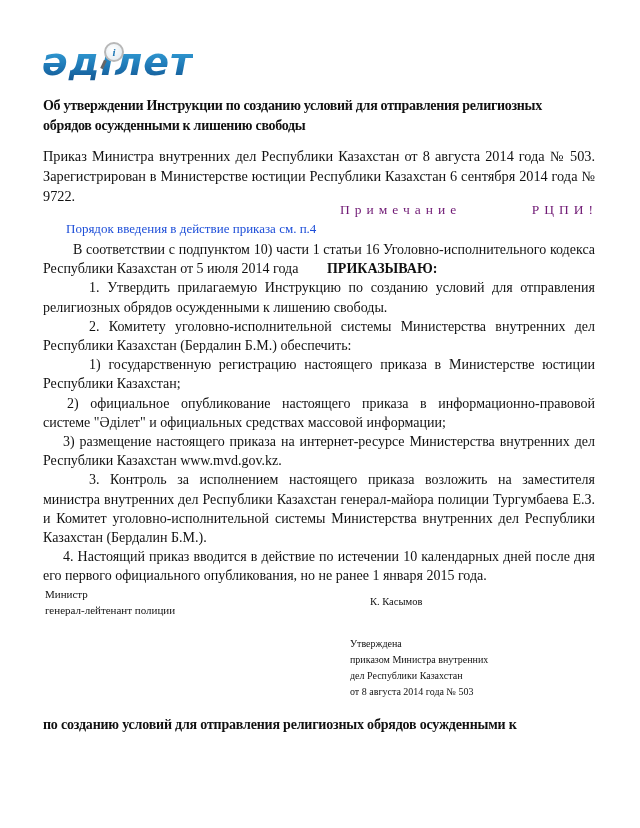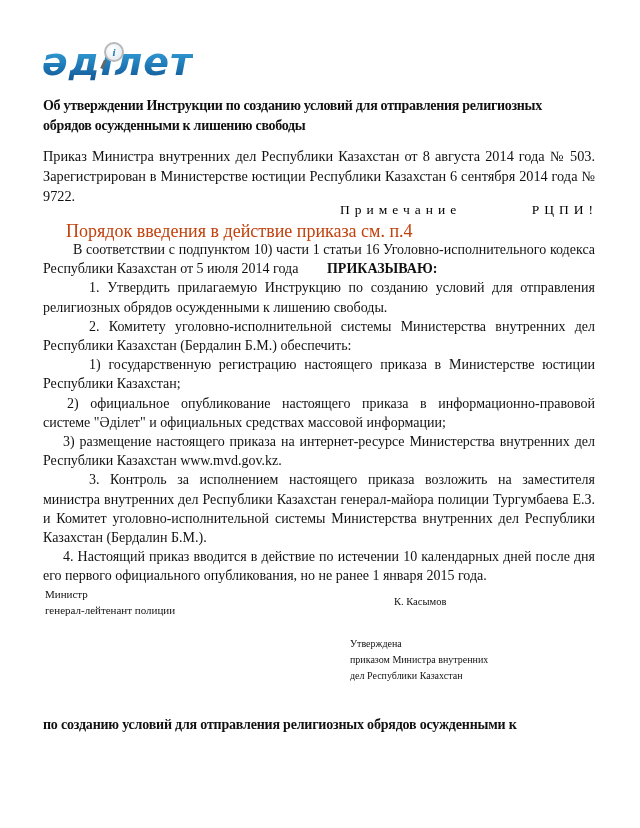--- a/index.html
+++ b/index.html
@@ -14,32 +14,32 @@
                border: 2px solid #b8b8b8; background: radial-gradient(circle at 40% 35%, #ffffff, #dfe8ee);
                font-family: "Liberation Serif", serif; font-size: 11px; font-style: italic; font-weight: bold;
                color: #1e78b6; text-align: center; line-height: 16px; }
   .logo-handle { position: absolute; left: 60px; top: 20px; width: 3px; height: 9px; background: #666;
                  transform: rotate(25deg); }
 
   .doc-title { position: absolute; left: 43px; top: 96px; width: 560px; font-size: 14px; font-weight: bold;
                line-height: 20px; letter-spacing: -0.3px; }
   .meta { position: absolute; left: 43px; top: 146px; width: 552px; font-size: 14.3px; line-height: 20px;
           text-align: justify; }
-  .note-head { position: absolute; left: 340px; top: 202px; width: 258px; font-size: 13.5px; color: #000000;
+  .note-head { position: absolute; left: 340px; top: 202px; width: 258px; font-size: 13.5px; color: #701a75;
                display: flex; justify-content: space-between; letter-spacing: 5px; }
-  .note-line { position: absolute; left: 66px; top: 221px; font-size: 18px; color: #c2410c; }
+  .note-line { position: absolute; left: 66px; top: 221px; font-size: 13px; color: #1d4ed8; }
   .body { position: absolute; left: 43px; top: 240px; width: 552px; font-size: 14px; line-height: 19.2px;
           text-align: justify; }
   .body p { margin: 0; }
   .ind1 { text-indent: 30px; }
   .ind2 { text-indent: 46px; }
   .ind3 { text-indent: 20px; }
   .ind4 { text-indent: 24px; }
   .sig { position: absolute; left: 45px; top: 586px; font-size: 11px; line-height: 16px; }
-  .sig-name { position: absolute; left: 370px; top: 596px; font-size: 10.5px; margin-left: 24px; }
+  .sig-name { position: absolute; left: 370px; top: 596px; font-size: 10.5px; }
   .approved { position: absolute; left: 350px; top: 636px; width: 180px; text-align: left;
               font-size: 10px; line-height: 16px; }
   .instr { position: absolute; left: 43px; top: 714px; width: 580px; font-size: 14px; font-weight: bold;
            line-height: 22px; letter-spacing: -0.2px; }
   b.order { font-weight: bold; margin-left: 25px; }
 </style>
 </head>
 <body>
 
 <div class="logo">
@@ -75,17 +75,18 @@
 <div class="sig">
   <div>Министр</div>
   <div>генерал-лейтенант полиции</div>
 </div>
 <div class="sig-name">К. Касымов</div>
 
 <div class="approved">
   <div>Утверждена</div>
   <div>приказом Министра внутренних</div>
   <div>дел Республики Казахстан</div>
+  <div>от 8 августа 2014 года № 503</div>
 </div>
 
 <div class="instr">
   <div>по созданию условий для отправления религиозных обрядов осужденными к</div>
 </div>
 
 </body></html>

